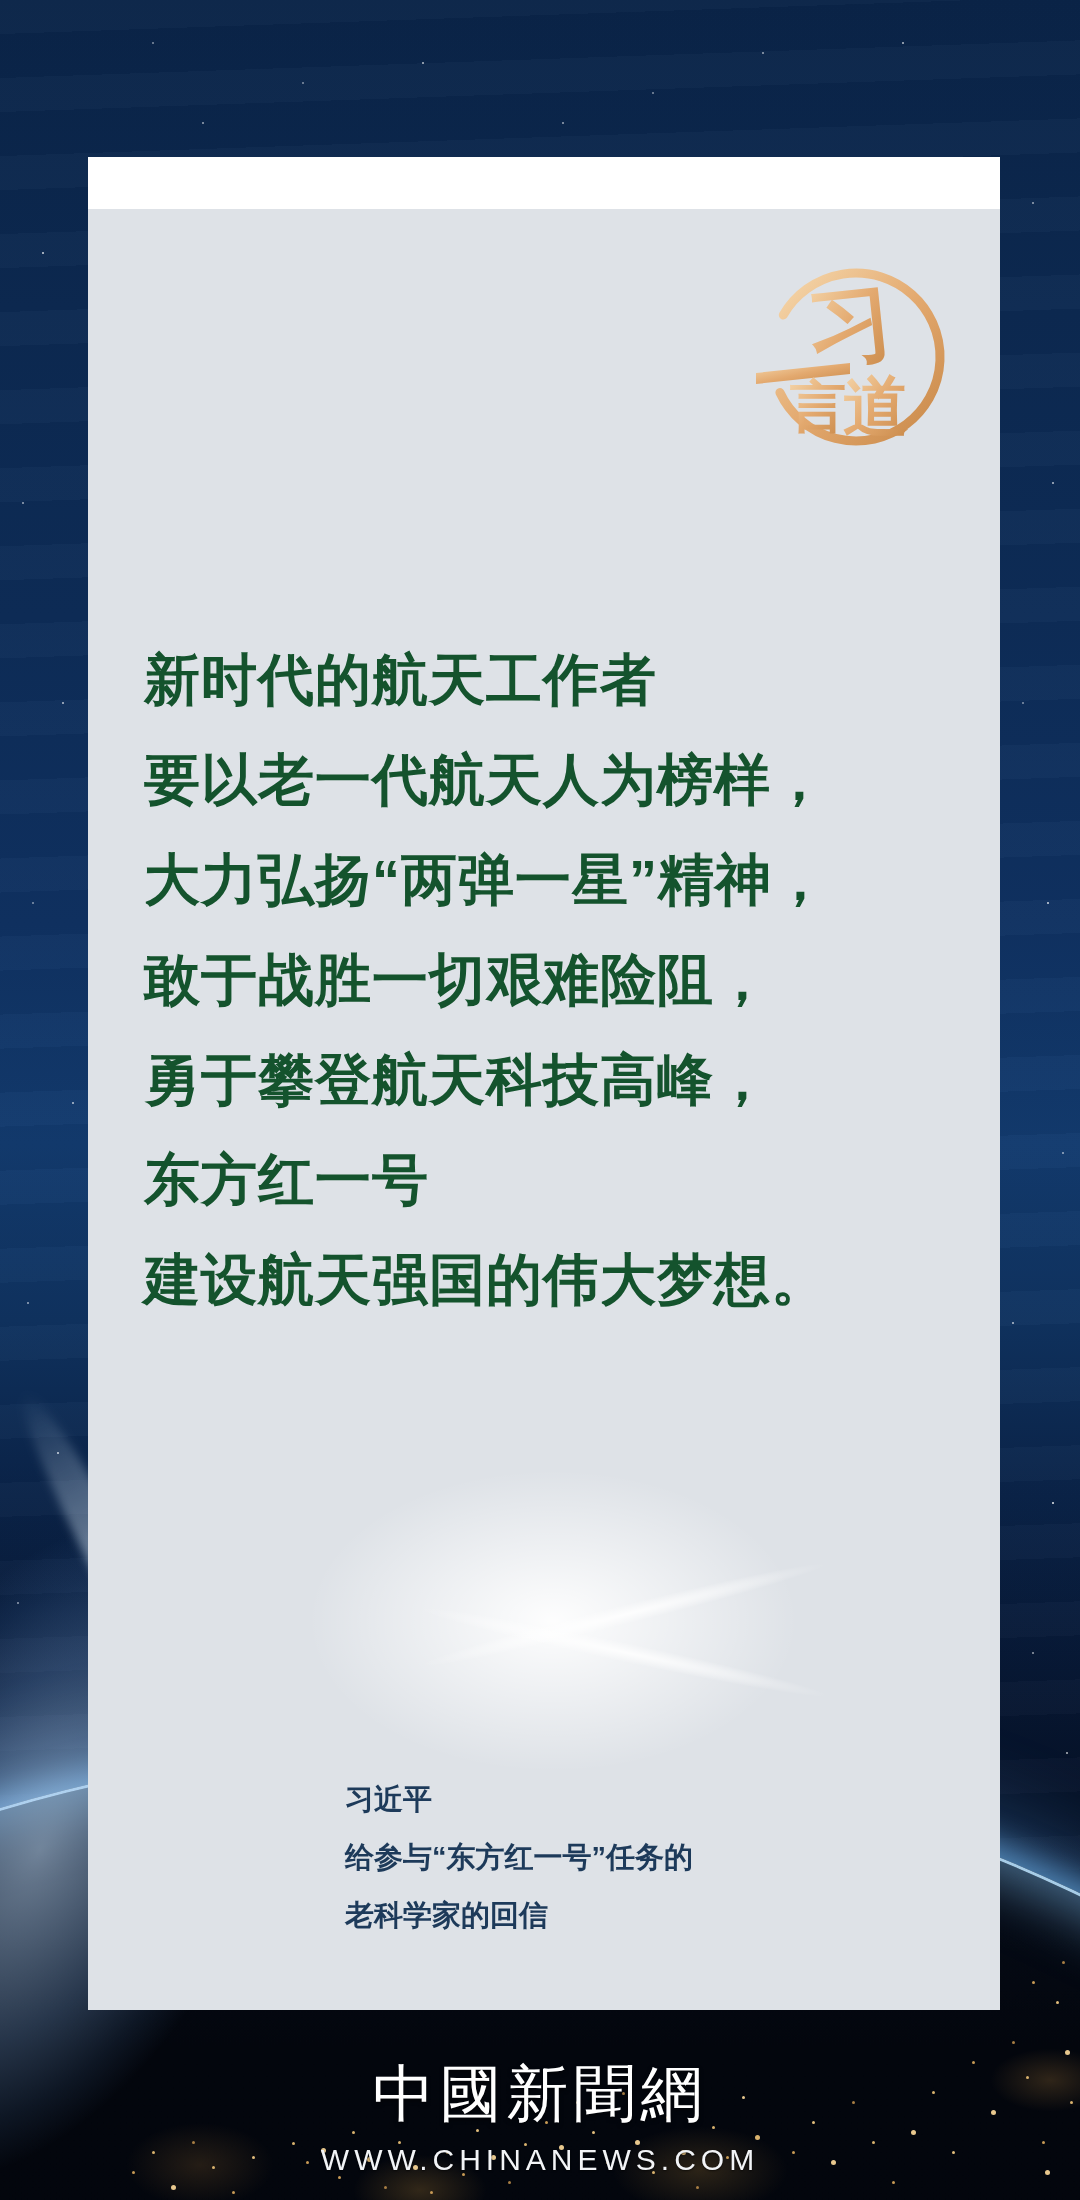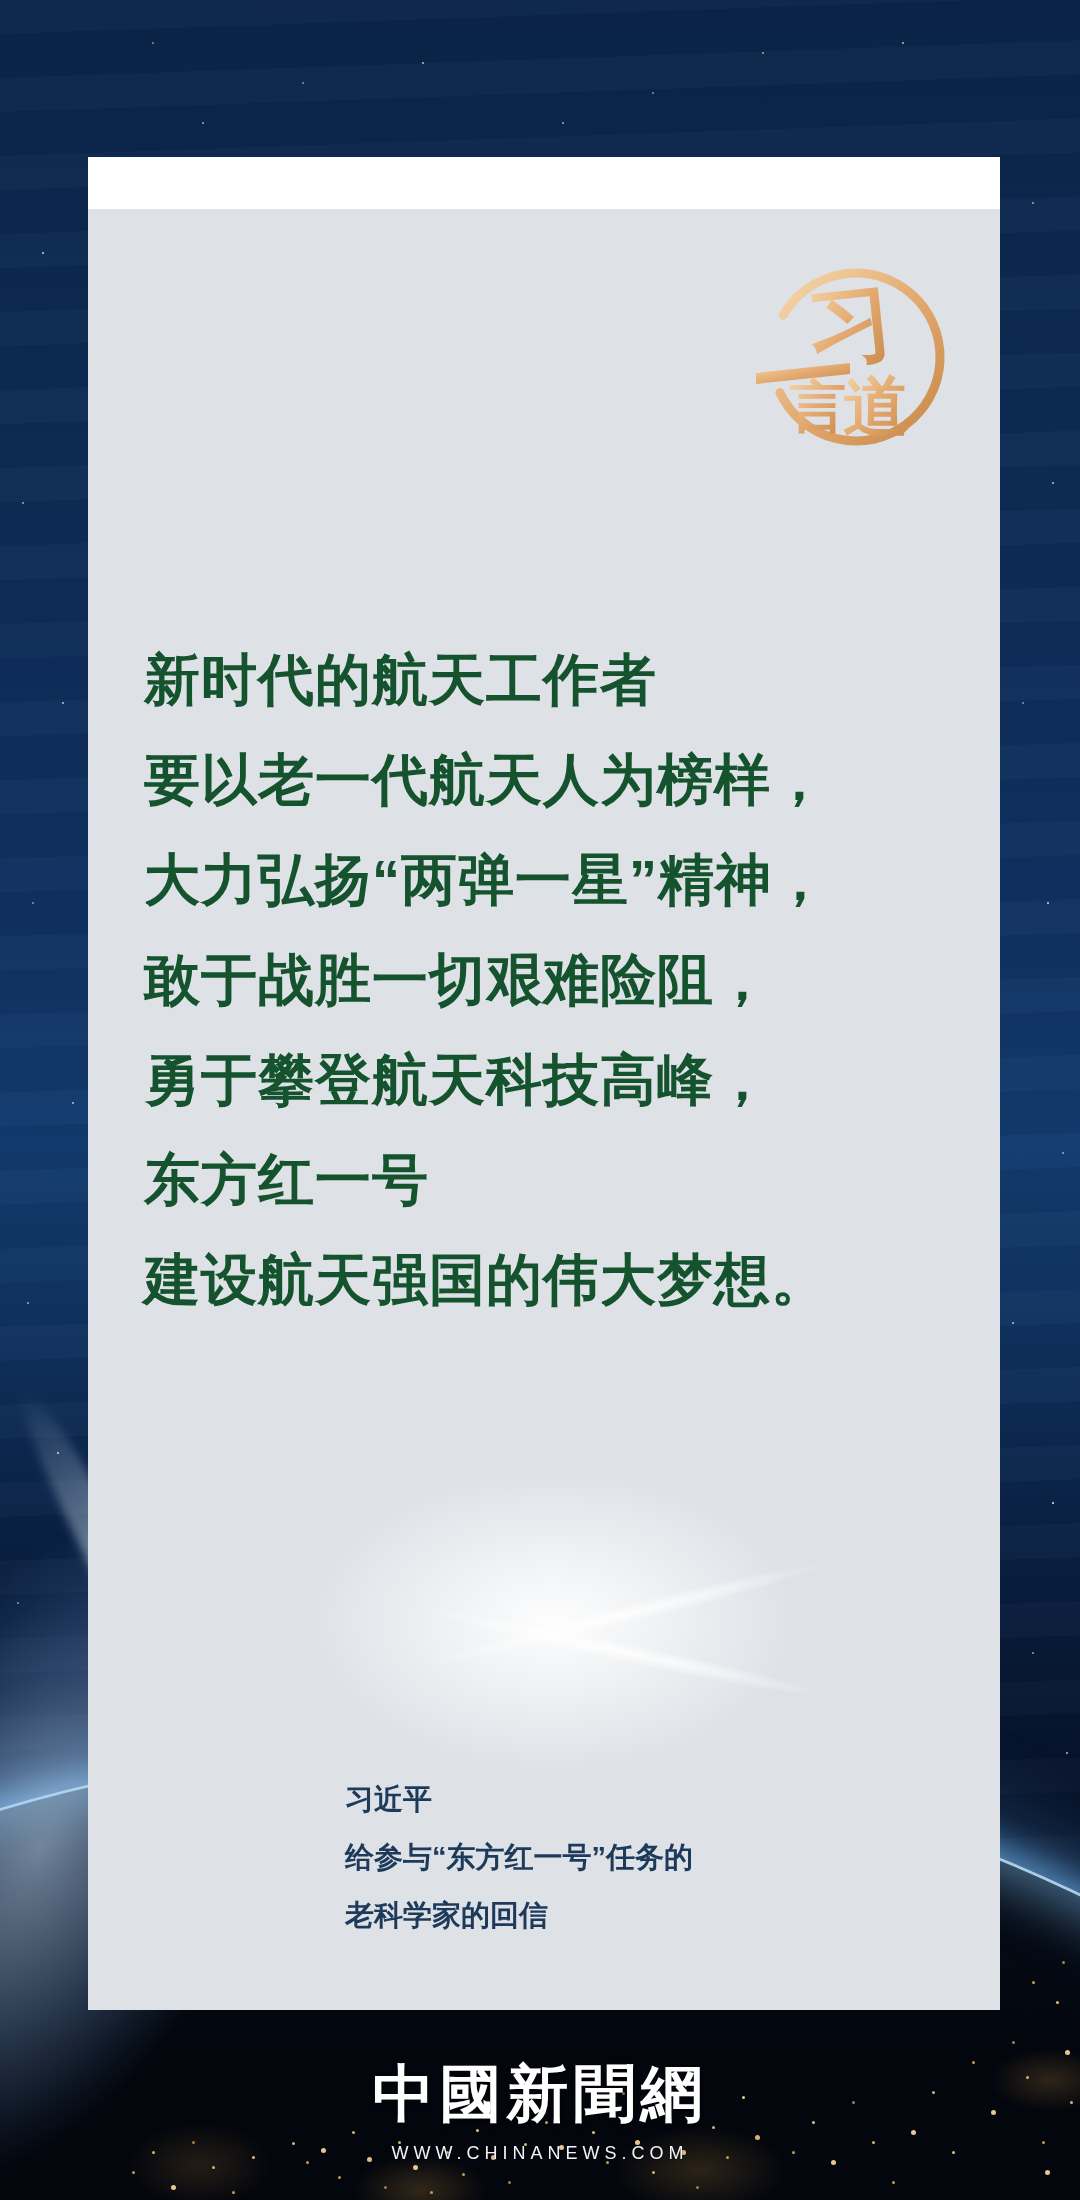--- a/index.html
+++ b/index.html
@@ -170,25 +170,25 @@
 
   .attribution {
     position:absolute; left:257px; top:1613px; width:600px;
     font-size:29px; line-height:58px; font-weight:700; color:#1d3a5a; z-index:3;
     white-space:nowrap;
   }
 
   
   .footer { position:absolute; left:0; right:0; top:2052px; text-align:center; z-index:5; }
   .footer-logo {
-    font-size:62px; font-weight:700; color:#ffffff; letter-spacing:5px;
+    font-size:62px; font-weight:400; color:#ffffff; letter-spacing:5px;
     text-shadow:0 2px 4px rgba(0,0,0,.6);
   }
   .footer-url {
-    margin-top:7px; font-size:18px; font-weight:400; color:#f2f4f7;
+    margin-top:7px; font-size:30px; font-weight:400; color:#f2f4f7;
     letter-spacing:5px; text-shadow:0 1px 2px rgba(0,0,0,.6);
   }
 </style>
 </head>
 <body>
 
 <div class="poster">
 
   <div class="sky-streaks"></div>
   <div class="stars"></div>

